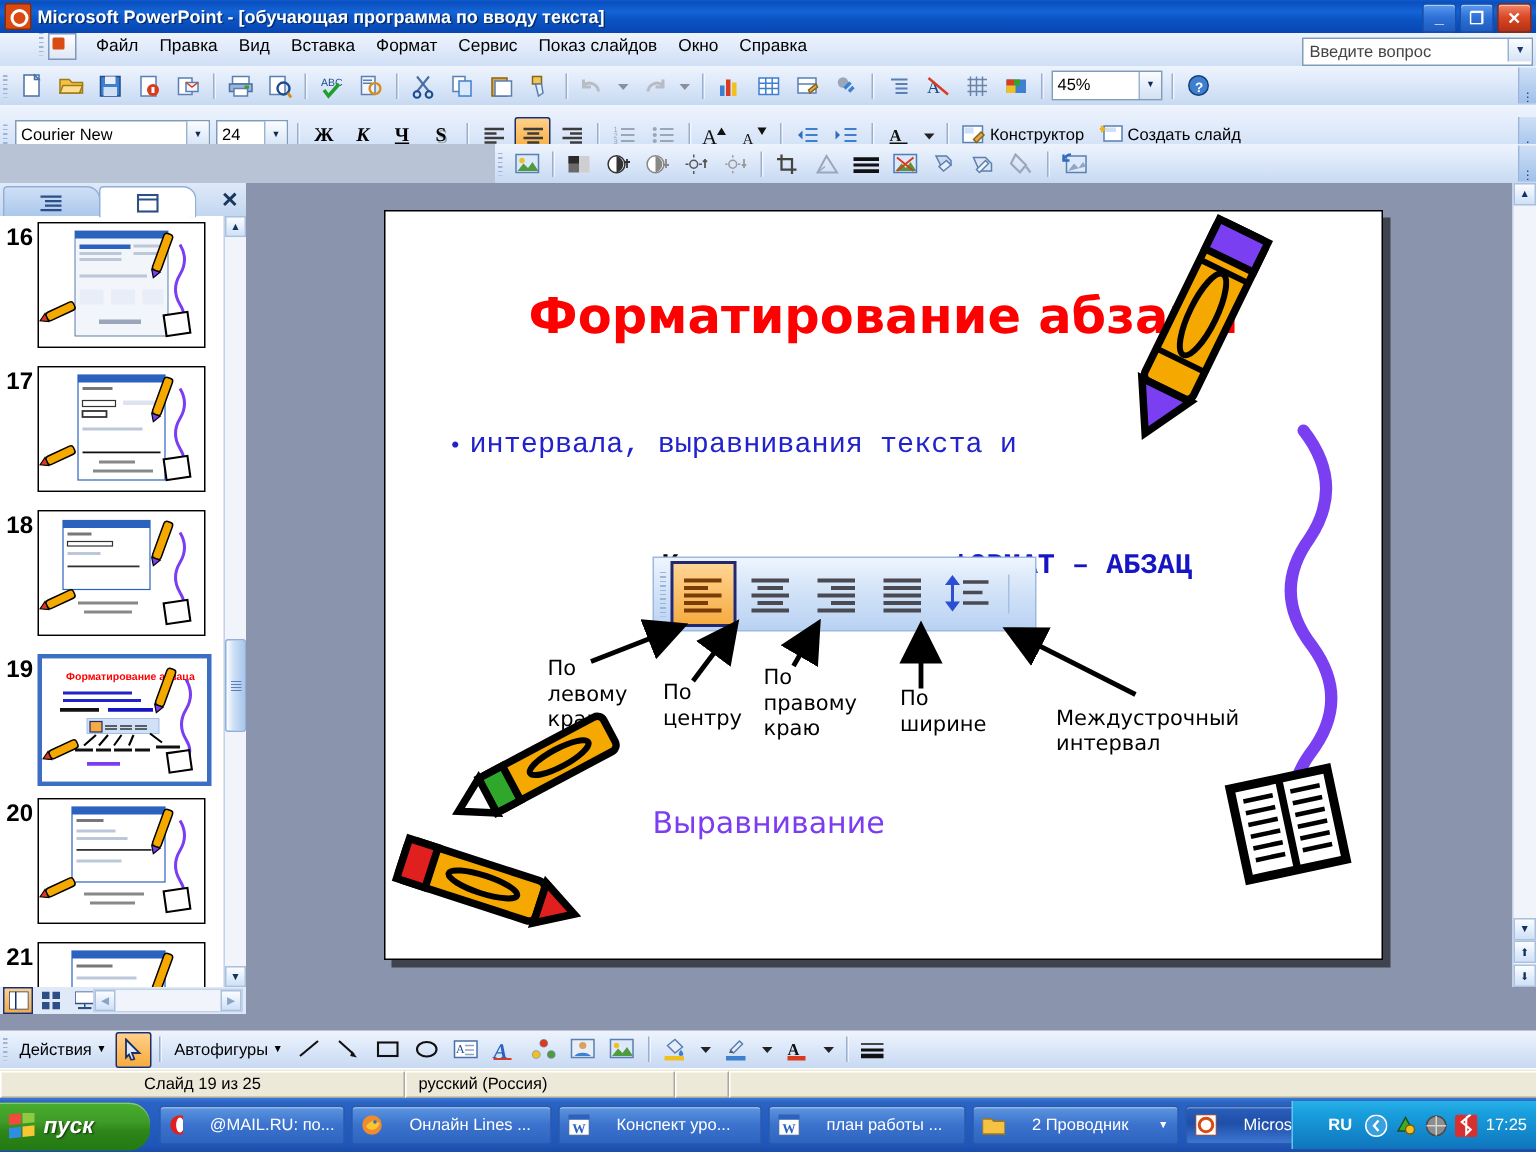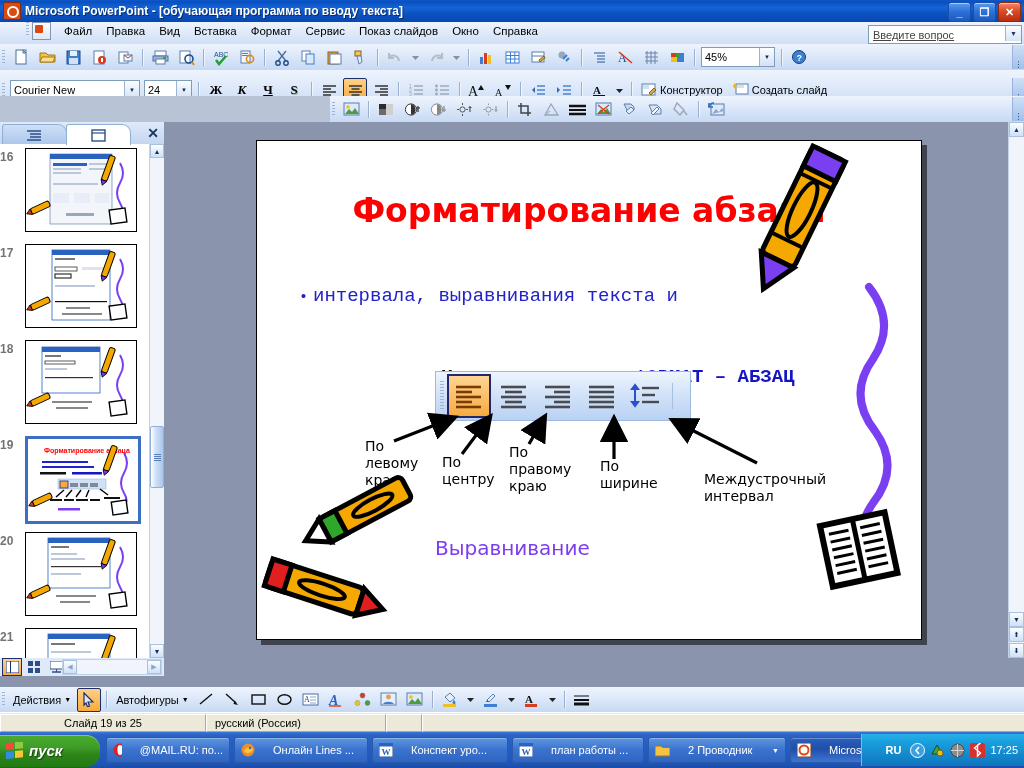--- a/index.html
+++ b/index.html
@@ -52,21 +52,21 @@
   .doc-icon{
     width:17px;height:16px;margin-right:6px;flex:none;position:relative;
     background:linear-gradient(to bottom,#fff,#dfe8f5);border:1px solid #7f97bb;
   }
   .doc-icon:after{content:"";position:absolute;left:2px;top:2px;width:8px;height:8px;background:#d94b13;border-radius:1px;}
   .menu-item{padding:3px 7px;color:#000;font-size:11.5px;white-space:nowrap;cursor:default;}
   .ask-box{
     position:absolute;right:26px;top:3px;width:152px;height:17px;
     background:#fff;border:1px solid #7f9db9;display:flex;align-items:center;
   }
-  .ask-box span{padding-left:4px;color:#444;font-size:11px;text-decoration:underline;}
+  .ask-box span{padding-left:4px;color:#444;font-size:11px;}
   .ask-arrow{
     position:absolute;right:0;top:0;width:15px;height:15px;
     background:linear-gradient(to bottom,#fbfdff,#d6e3f6);border-left:1px solid #9bb3d4;
     display:flex;align-items:center;justify-content:center;font-size:7px;color:#1b3a6b;
   }
   .menu-close{position:absolute;right:6px;top:4px;font-size:13px;font-weight:bold;color:#17365d;}
 
   
   .tbar{
     position:absolute;left:0;width:1024px;
@@ -131,21 +131,21 @@
     background:linear-gradient(to bottom,#cfe0f7,#a9c6ea);
     border:1px solid #91aed6;border-bottom:none;
     border-radius:3px 9px 0 0;
   }
   .ptab.sel{background:#fff;border-color:#91aed6;z-index:2;}
   .ptab.t1{left:2px;}
   .ptab.t2{left:66px;}
   .pane-x{position:absolute;right:5px;top:3px;font-size:14px;font-weight:bold;color:#17365d;}
   .pane-body{position:absolute;left:0;top:22px;width:164px;height:514px;background:#fff;overflow:hidden;}
   .thumb-row{position:absolute;left:0;width:150px;display:flex;align-items:flex-start;}
-  .thumb-num{width:22px;padding-right:3px;font-size:12px;font-weight:bold;color:#737373;padding-top:2px;flex:none;}
+  .thumb-num{width:22px;text-align:right;padding-right:3px;font-size:16px;font-weight:bold;color:#000000;padding-top:2px;flex:none;}
   .thumb{
     width:110px;height:82px;background:#fff;border:1px solid #000;
     position:relative;overflow:hidden;flex:none;
   }
   .thumb.sel{border:3px solid #3c6fc4;}
   .thumb-mini{position:absolute;left:0;top:0;width:100%;height:100%;}
 
   
   .pane-sb{
     position:absolute;right:0;top:22px;width:14px;height:514px;
@@ -1330,21 +1330,21 @@
           <g stroke="#111">
             <line x1="1" y1="4" x2="16" y2="4" stroke-width="1"></line>
             <line x1="1" y1="8" x2="16" y2="8" stroke-width="2"></line>
             <line x1="1" y1="12" x2="16" y2="12" stroke-width="3"></line>
           </g>
         </svg>
       </div>
   </div>
 
   <div class="status">
-    <div class="st-cell" style="width:206px">Слайд 19 из 25</div>
+    <div class="st-cell" style="width:270px">Слайд 19 из 25</div>
     <div class="st-cell" style="width:180px;justify-content:flex-start;padding-left:8px">русский (Россия)</div>
     <div class="st-cell" style="width:36px"></div>
     <div class="st-cell" style="flex:1;border-right:none"></div>
   </div>
 
   <div class="taskbar">
     <div class="start">
       <svg width="18" height="18">
           <g>
             <rect x="0" y="1" width="8" height="7" fill="#f24a3c" transform="skewY(-6)"></rect>

